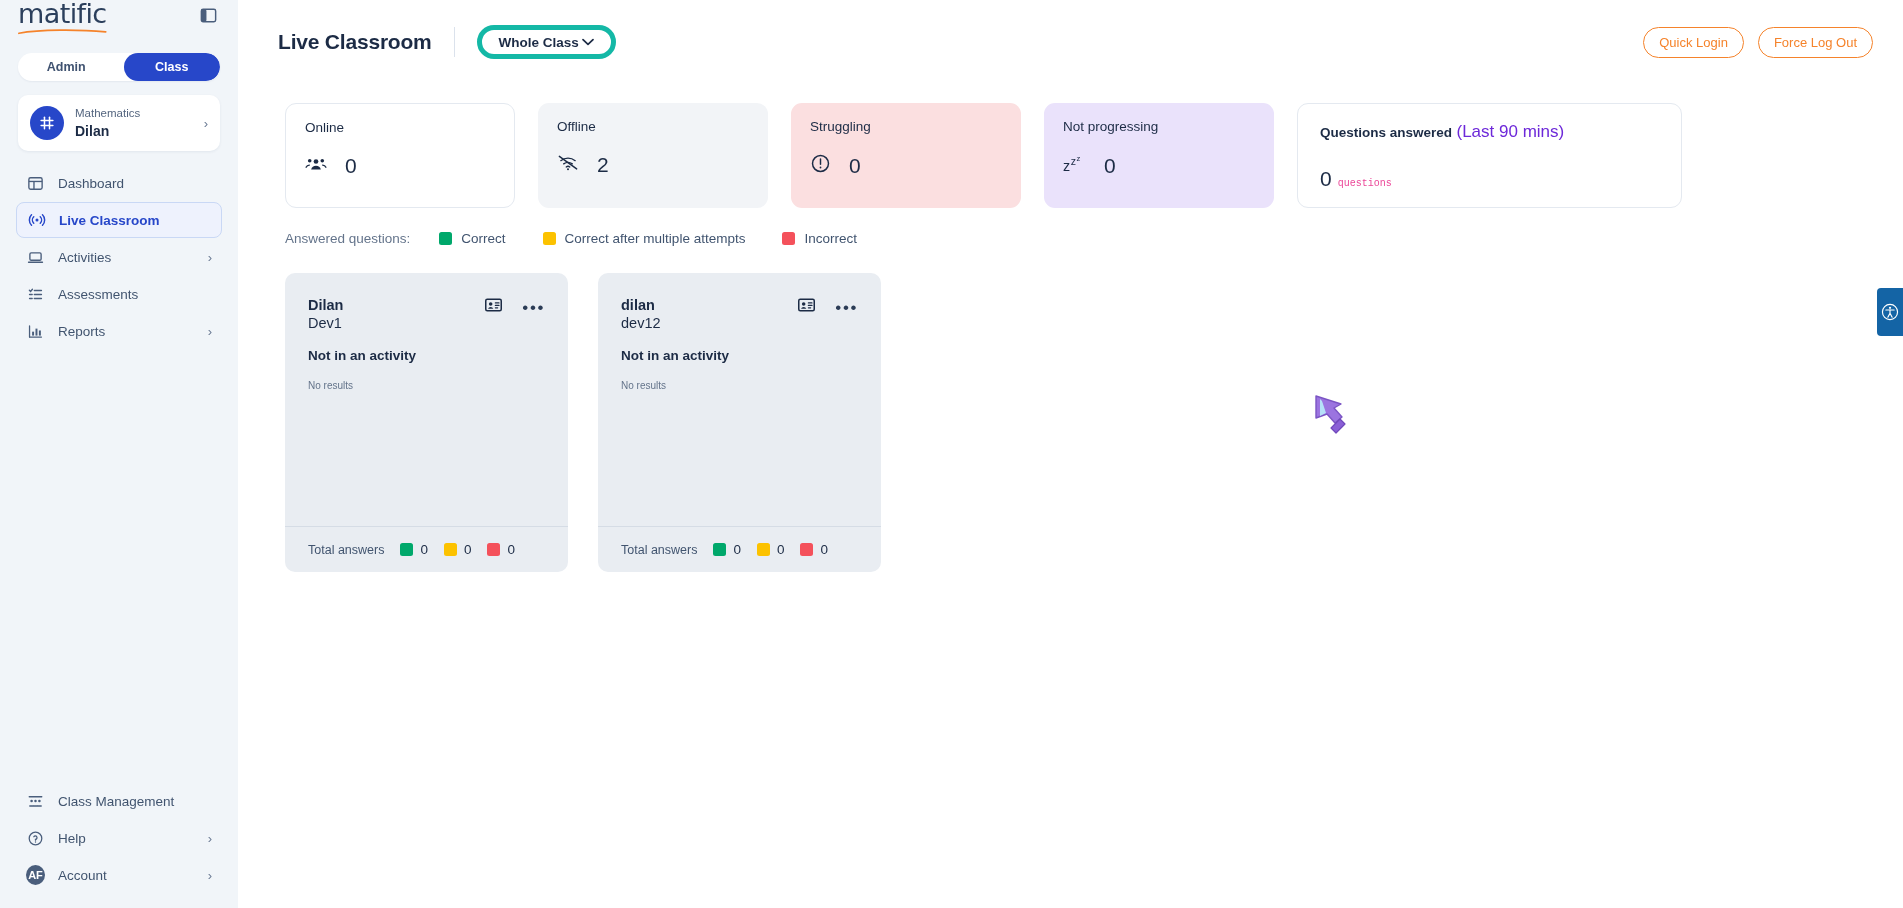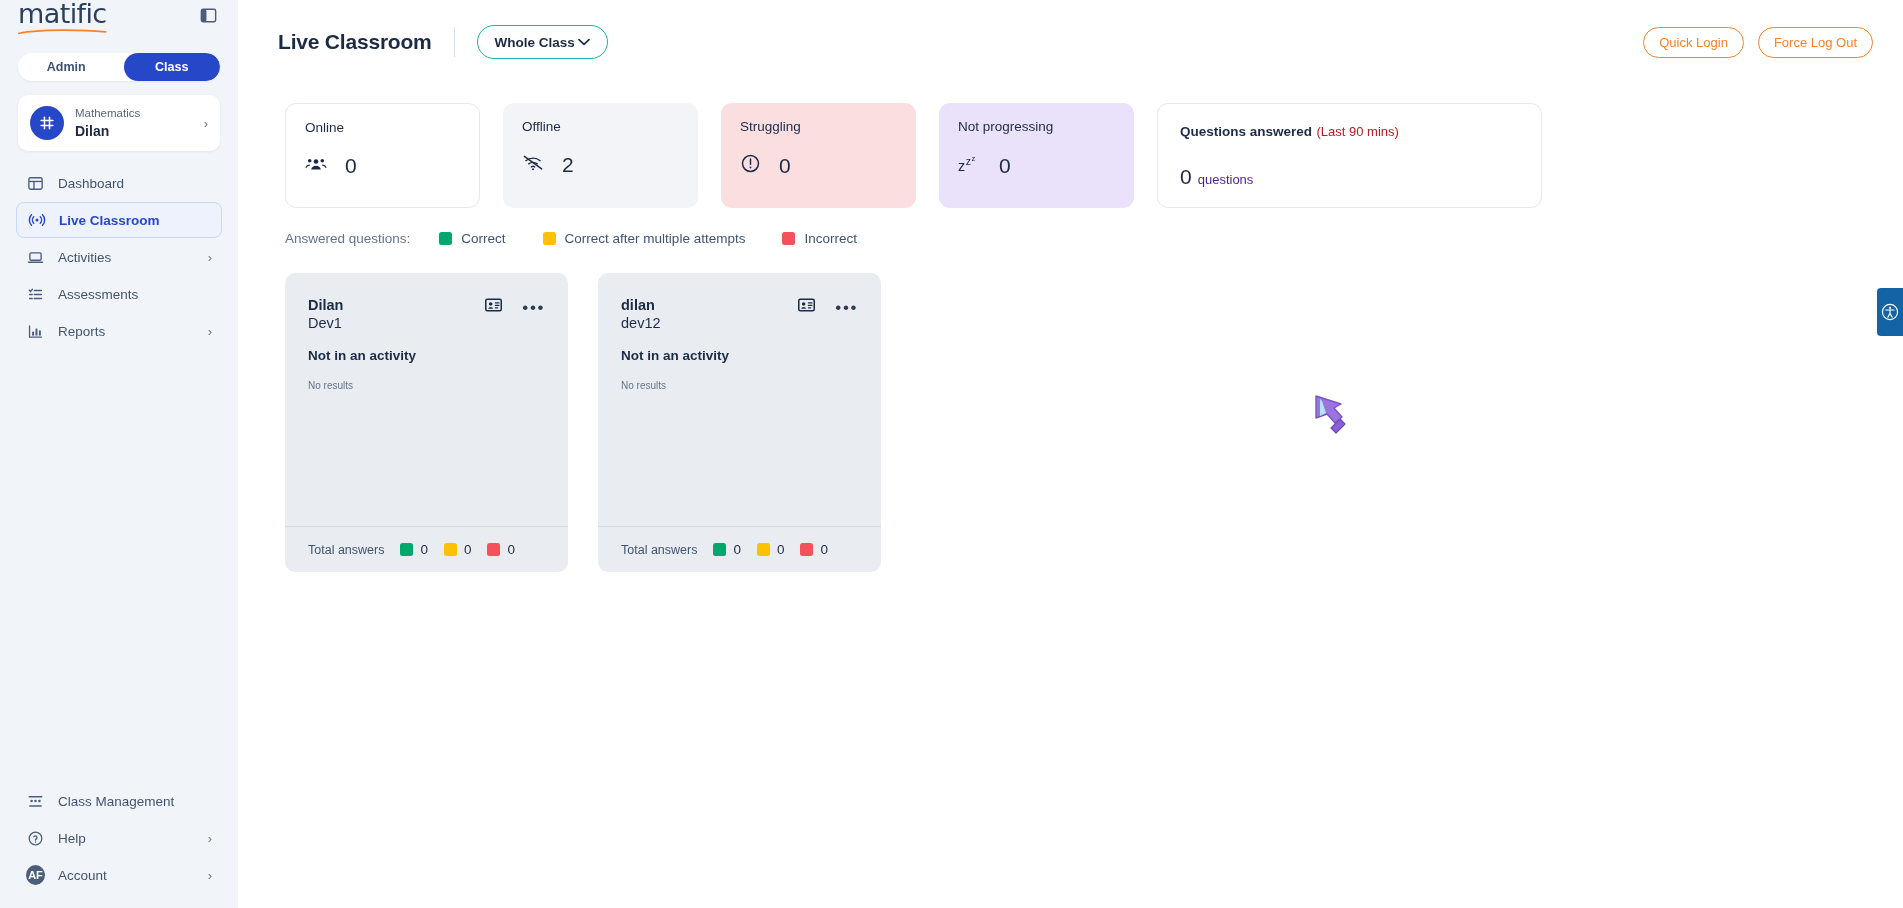--- a/index.html
+++ b/index.html
@@ -89,55 +89,55 @@
 
   .topbar {
     height: 84px; display: flex; align-items: center;
     padding: 0 30px 0 40px;
   }
   .page-title { font-size: 21px; font-weight: 700; color: #1c2b45; letter-spacing: -0.2px; }
   .vdiv { width: 1px; height: 30px; background: #dbe2ec; margin: 0 22px; }
   .class-select {
     display: flex; align-items: center; gap: 3px;
     height: 34px; padding: 0 17px;
-    border: 1px solid #14b8a6; border-radius: 17px;
+    border: 5px solid #14b8a6; border-radius: 17px;
     font-size: 13.5px; font-weight: 700; color: #1c2b45;
     cursor: pointer; background: #fff;
   }
   .topbar-spacer { flex: 1; }
   .obtn {
     height: 31px; padding: 0 15px; display: flex; align-items: center;
     border: 1.4px solid #f5832b; border-radius: 16px; background: #fff;
     color: #f5832b; font-size: 13px; font-weight: 400; cursor: pointer;
     margin-left: 14px;
   }
 
   .content { padding: 19px 40px 0 47px; }
 
   .stats { display: flex; gap: 23px; align-items: stretch; }
   .stat {
-    width: 195px; height: 105px; border-radius: 11px;
+    width: 230px; height: 105px; border-radius: 11px;
     padding: 16px 19px 0 19px; position: relative;
   }
   .stat-label { font-size: 13.5px; color: #1c2b45; }
   .stat-row { display: flex; align-items: center; gap: 18px; margin-top: 19px; }
   .stat-val { font-size: 21px; color: #1c2b45; font-weight: 400; }
   .stat.online { background: #fff; border: 1px solid #e4e9f0; }
   .stat.offline { background: #f2f4f7; }
   .stat.struggling { background: #fbdfe0; }
   .stat.notprog { background: #eae2fb; }
   .stat.qa {
     width: 385px; background: #fff; border: 1px solid #e4e9f0;
     padding: 18px 22px 0 22px;
   }
   .qa-title { font-size: 13.5px; color: #1c2b45; font-weight: 700; }
-  .qa-sub { font-size: 13px; color: #b91c1c; font-weight: 400; }
+  .qa-sub { font-size: 17px; color: #6d28d9; font-weight: 400; }
   .qa-row { margin-top: 25px; display: flex; align-items: baseline; gap: 6px; }
   .qa-num { font-size: 21px; color: #1c2b45; }
-  .qa-unit { font-size: 13px; color: #4c1d95; }
+  .qa-unit { font-size: 10px; color: #ec4899; font-family: Liberation Mono, monospace; }
 
   .legend { display: flex; align-items: center; margin-top: 23px; }
   .legend-title { font-size: 13.5px; color: #64748b; margin-right: 29px; }
   .legend-item { display: flex; align-items: center; gap: 9px; margin-right: 37px; font-size: 13.5px; color: #41546f; }
   .sw { width: 13px; height: 13px; border-radius: 2.5px; flex: 0 0 13px; }
 
   .cards { display: flex; gap: 30px; margin-top: 27px; }
   .scard {
     width: 283px; height: 299px; background: #e9edf2; border-radius: 10px;
     display: flex; flex-direction: column; position: relative;

